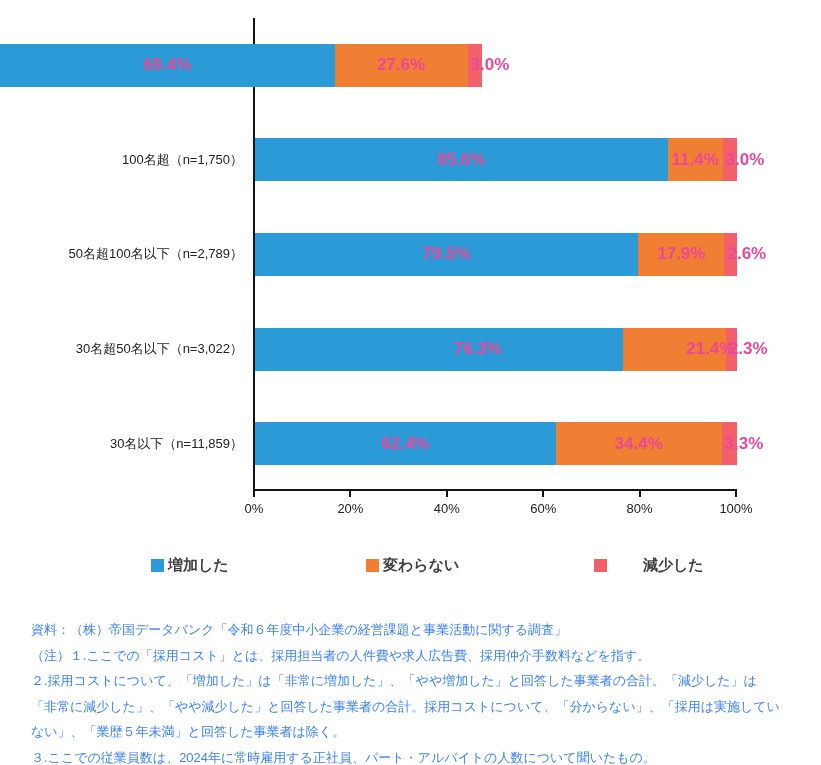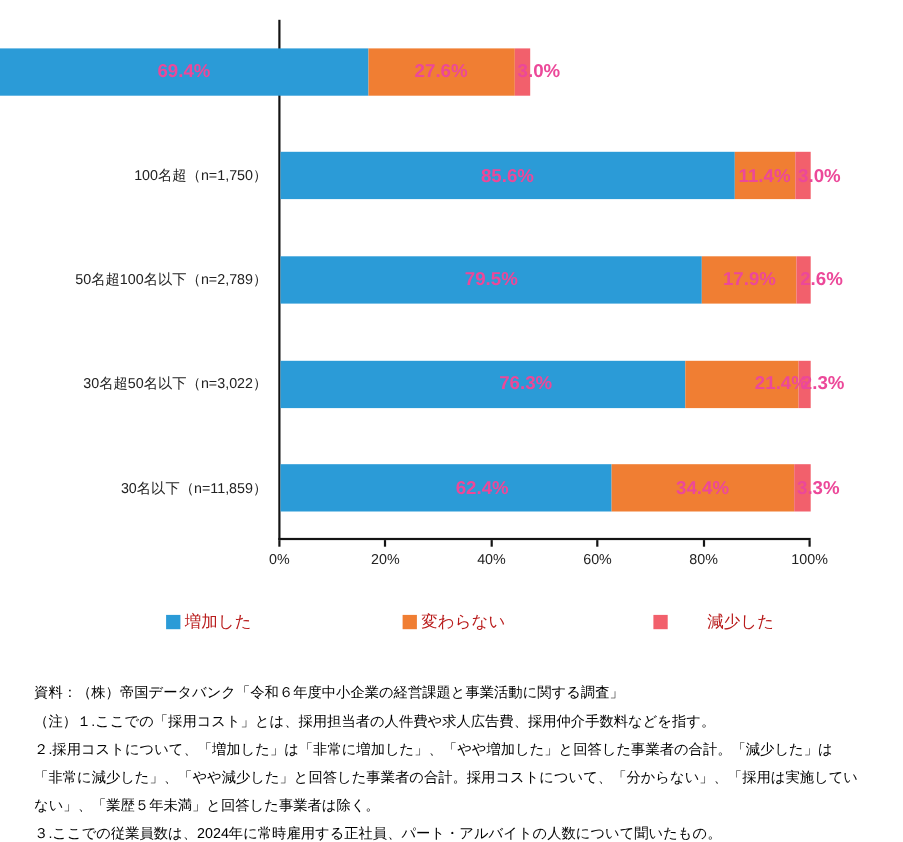--- a/index.html
+++ b/index.html
@@ -31,26 +31,26 @@
   .x-axis{position:absolute;left:254px;top:491px;width:482px;height:46px;}
   .tick{position:absolute;top:0;width:2px;height:6px;background:#141414;transform:translateX(-1px);}
   .ticklabel{
     position:absolute;top:10px;transform:translateX(-50%);
     font-size:13px;color:#222;white-space:nowrap;
   }
   
   .legend{position:absolute;left:0;top:554px;width:821px;height:22px;}
   .lgitem{position:absolute;top:0;display:flex;align-items:center;height:22px;}
   .sw{width:13px;height:13px;display:inline-block;margin-right:4px;flex:0 0 auto;}
-  .lgtext{font-size:15px;color:#b91c1c;white-space:nowrap;}
+  .lgtext{font-size:15px;color:#404040;white-space:nowrap;font-weight:bold;}
   
   .footer{position:absolute;left:0;top:617px;width:821px;}
   .fline{
     padding-left:31px;padding-right:20px;font-size:13px;line-height:25.5px;
-    color:#000000;white-space:nowrap;
+    color:#3b82f6;white-space:nowrap;
   }
 </style>
 </head>
 <body>
 
 <div class="screen">
 
   <div class="plot-frame"></div>
 
   <div class="chart-rows" id="chart-rows">
@@ -94,21 +94,21 @@
           <div class="seg" style="left: 76.3%; width: 21.4%; background: rgb(240, 126, 51);"></div>
           <div class="val" style="left: 76.3%; width: 21.4%; margin-left: 36px;">21.4%</div>
           <div class="seg" style="left: 97.7%; width: 2.3%; background: rgb(242, 96, 108);"></div>
           <div class="val val-out" style="left: calc(97.7% + 3px);">2.3%</div>
         </div>
       </div>
       <div class="row">
         <div class="cat">30名以下（n=11,859）</div>
         <div class="track">
           <div class="seg" style="left: 0%; width: 62.4%; background: rgb(43, 155, 215);"></div>
-          <div class="val" style="left: 0%; width: 62.4%; margin-left: 33px;">62.4%</div>
+          <div class="val" style="left: 0%; width: 62.4%;">62.4%</div>
           <div class="seg" style="left: 62.4%; width: 34.4%; background: rgb(240, 126, 51);"></div>
           <div class="val" style="left: 62.4%; width: 34.4%;">34.4%</div>
           <div class="seg" style="left: 96.8%; width: 3.3%; background: rgb(242, 96, 108);"></div>
           <div class="val val-out" style="left: calc(96.8% + 3px);">3.3%</div>
         </div>
       </div>
     </div>
 
   <div class="x-axis" id="x-axis">
       <div class="tick" style="left: 0%;"></div>

